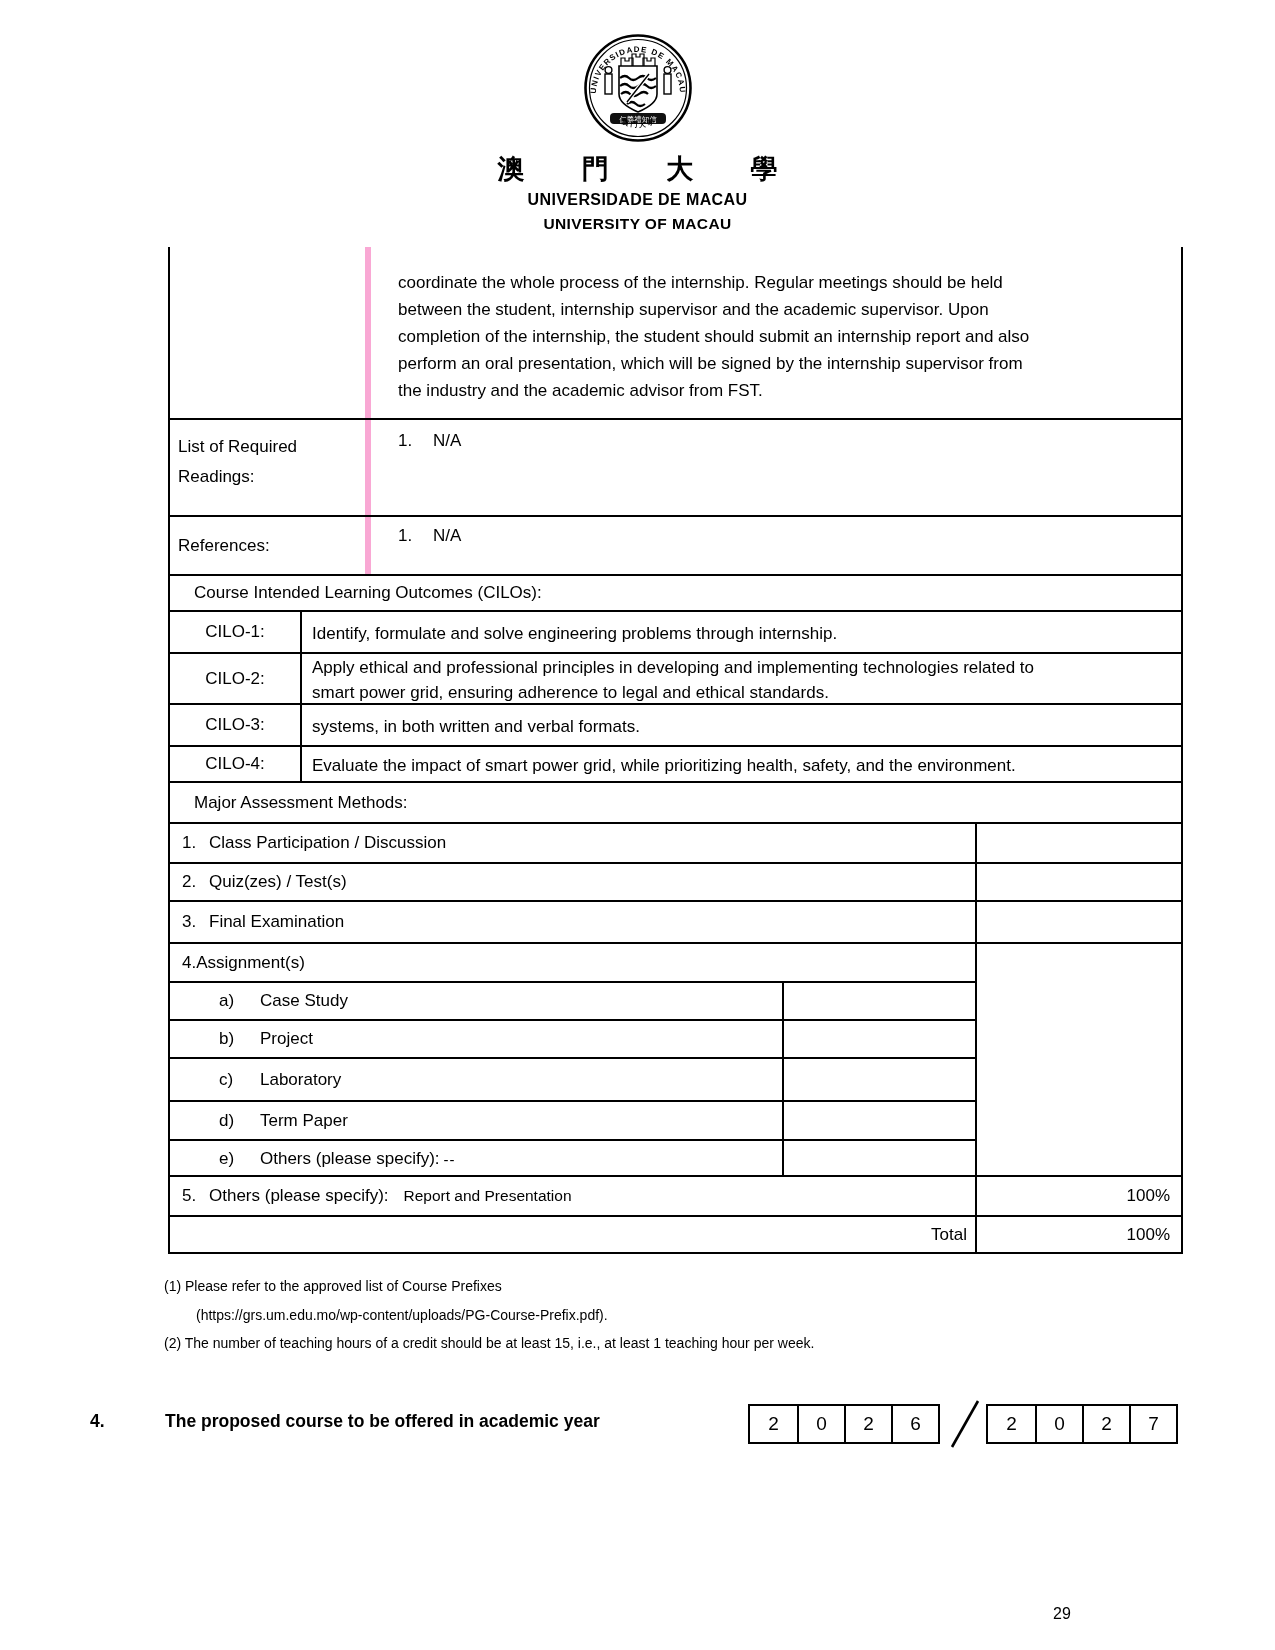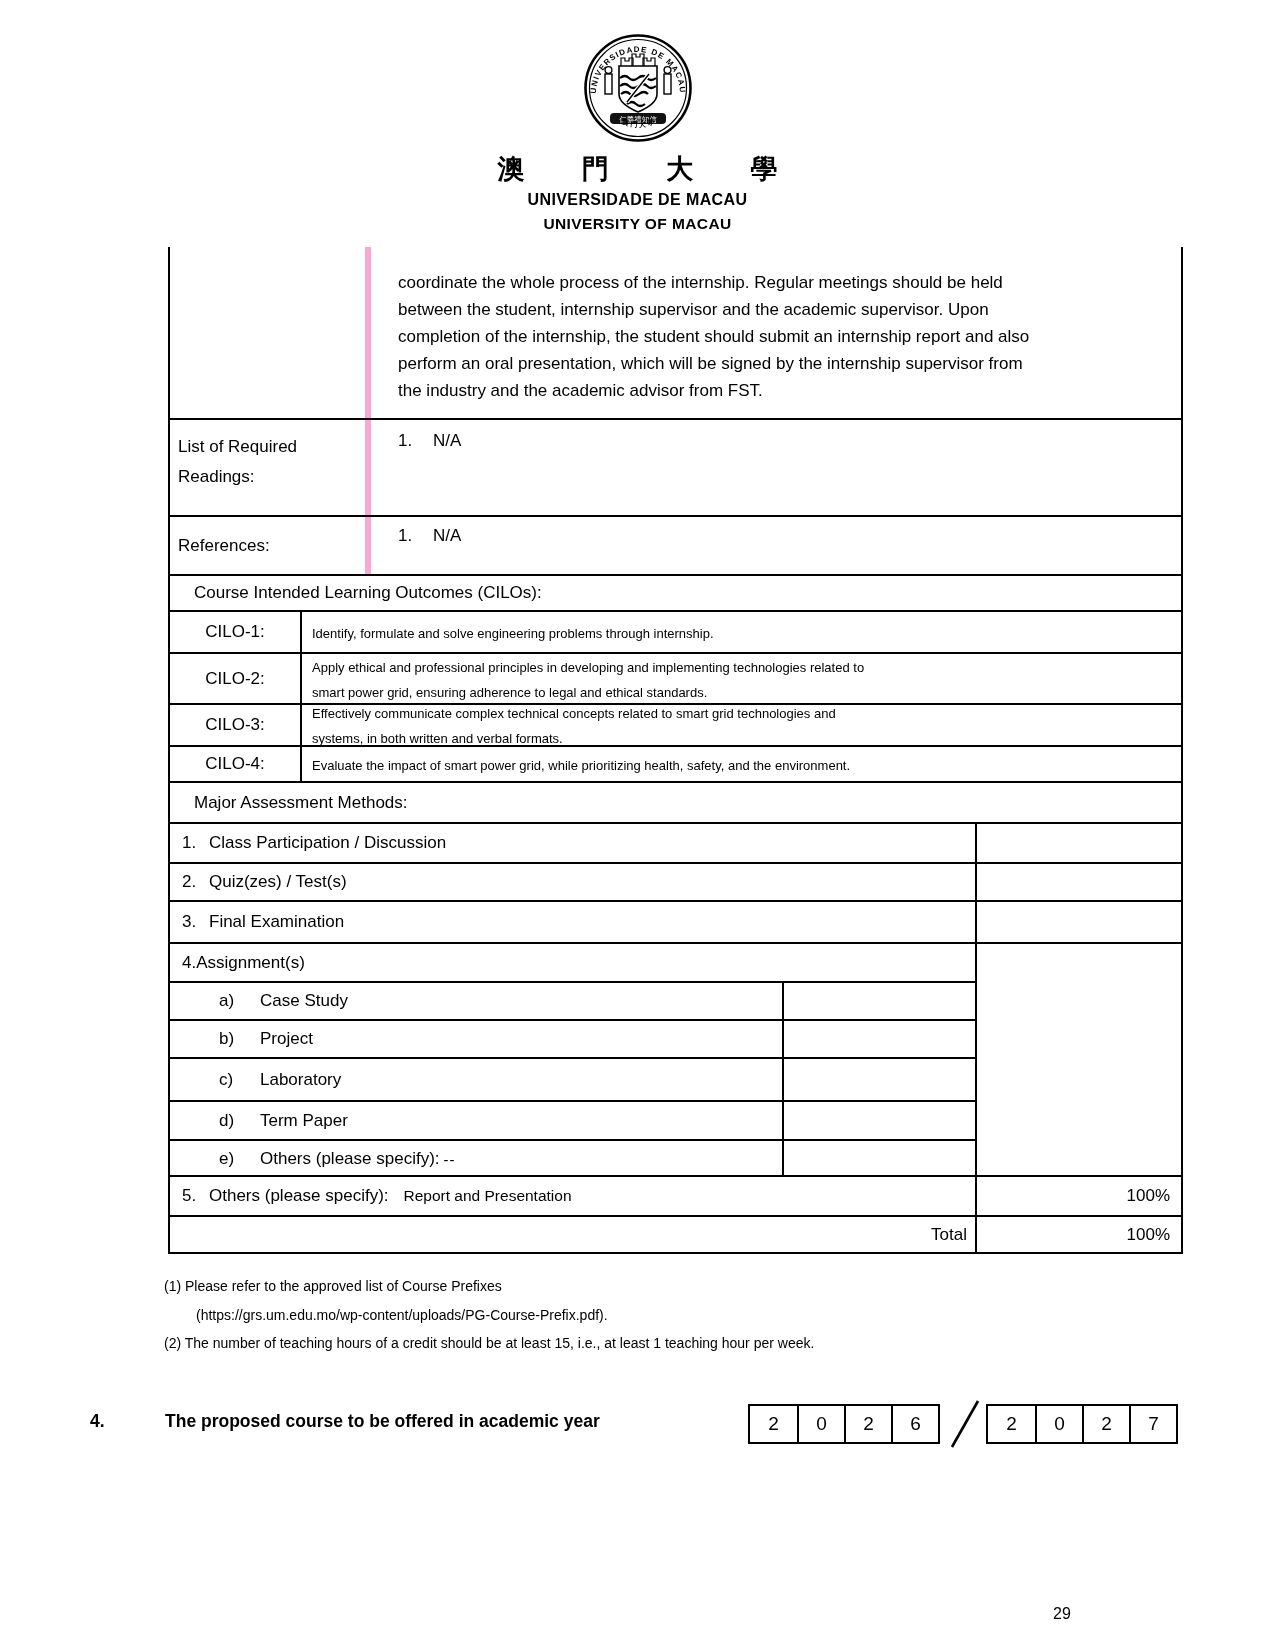--- a/index.html
+++ b/index.html
@@ -31,21 +31,21 @@
   .cell-right { flex:1; }
   .desc-text  { padding:22px 40px 0 27px; line-height:27px; }
   .numitem    { padding:11px 0 0 27px; display:flex; }
   .numitem .no { width:35px; }
 
   
   .full-cell { flex:1; display:flex; align-items:center; padding-left:24px;border-radius:13px; }
 
   
   .cilo-label { width:132px; border-right:2px solid #000; display:flex; align-items:center; justify-content:center; }
-  .cilo-text  { flex:1; padding:2px 6px 0 10px; font-size:13px; line-height:25px; display:flex; flex-direction:column; justify-content:center; }
+  .cilo-text  { flex:1; padding:2px 6px 0 10px; font-size:17px; line-height:25px; display:flex; flex-direction:column; justify-content:center; }
 
   
   .amain   { width:807px; border-right:2px solid #000; display:flex; align-items:center; padding-left:12px; }
   .amain .anum { display:inline-block; width:27px; }
   .aweight { flex:1; display:flex; align-items:center; justify-content:flex-end; padding-right:11px; }
   .ablock-left  { width:807px; border-right:2px solid #000; }
   .ablock-right { flex:1; }
   .arow4 { display:flex; align-items:center; padding-left:12px; height:37px; }
   .subrow { display:flex; border-top:2px solid #000; }
   .sublabel { width:614px; border-right:2px solid #000; display:flex; align-items:center; padding-left:49px; }
@@ -169,21 +169,20 @@
     <div class="trow" style="height:51px">
       <div class="cilo-label">CILO-2:</div>
       <div class="cilo-text">
         <div class="nw">Apply ethical and professional principles in developing and implementing technologies related to</div>
         <div class="nw">smart power grid, ensuring adherence to legal and ethical standards.</div>
       </div>
     </div>
     <div class="trow" style="height:42px">
       <div class="cilo-label">CILO-3:</div>
       <div class="cilo-text">
-        <div class="nw">Effectively communicate complex technical concepts related to smart grid technologies and</div>
         <div class="nw">systems, in both written and verbal formats.</div>
       </div>
     </div>
     <div class="trow" style="height:36px">
       <div class="cilo-label">CILO-4:</div>
       <div class="cilo-text">
         <div class="nw">Evaluate the impact of smart power grid, while prioritizing health, safety, and the environment.</div>
       </div>
     </div>
 

